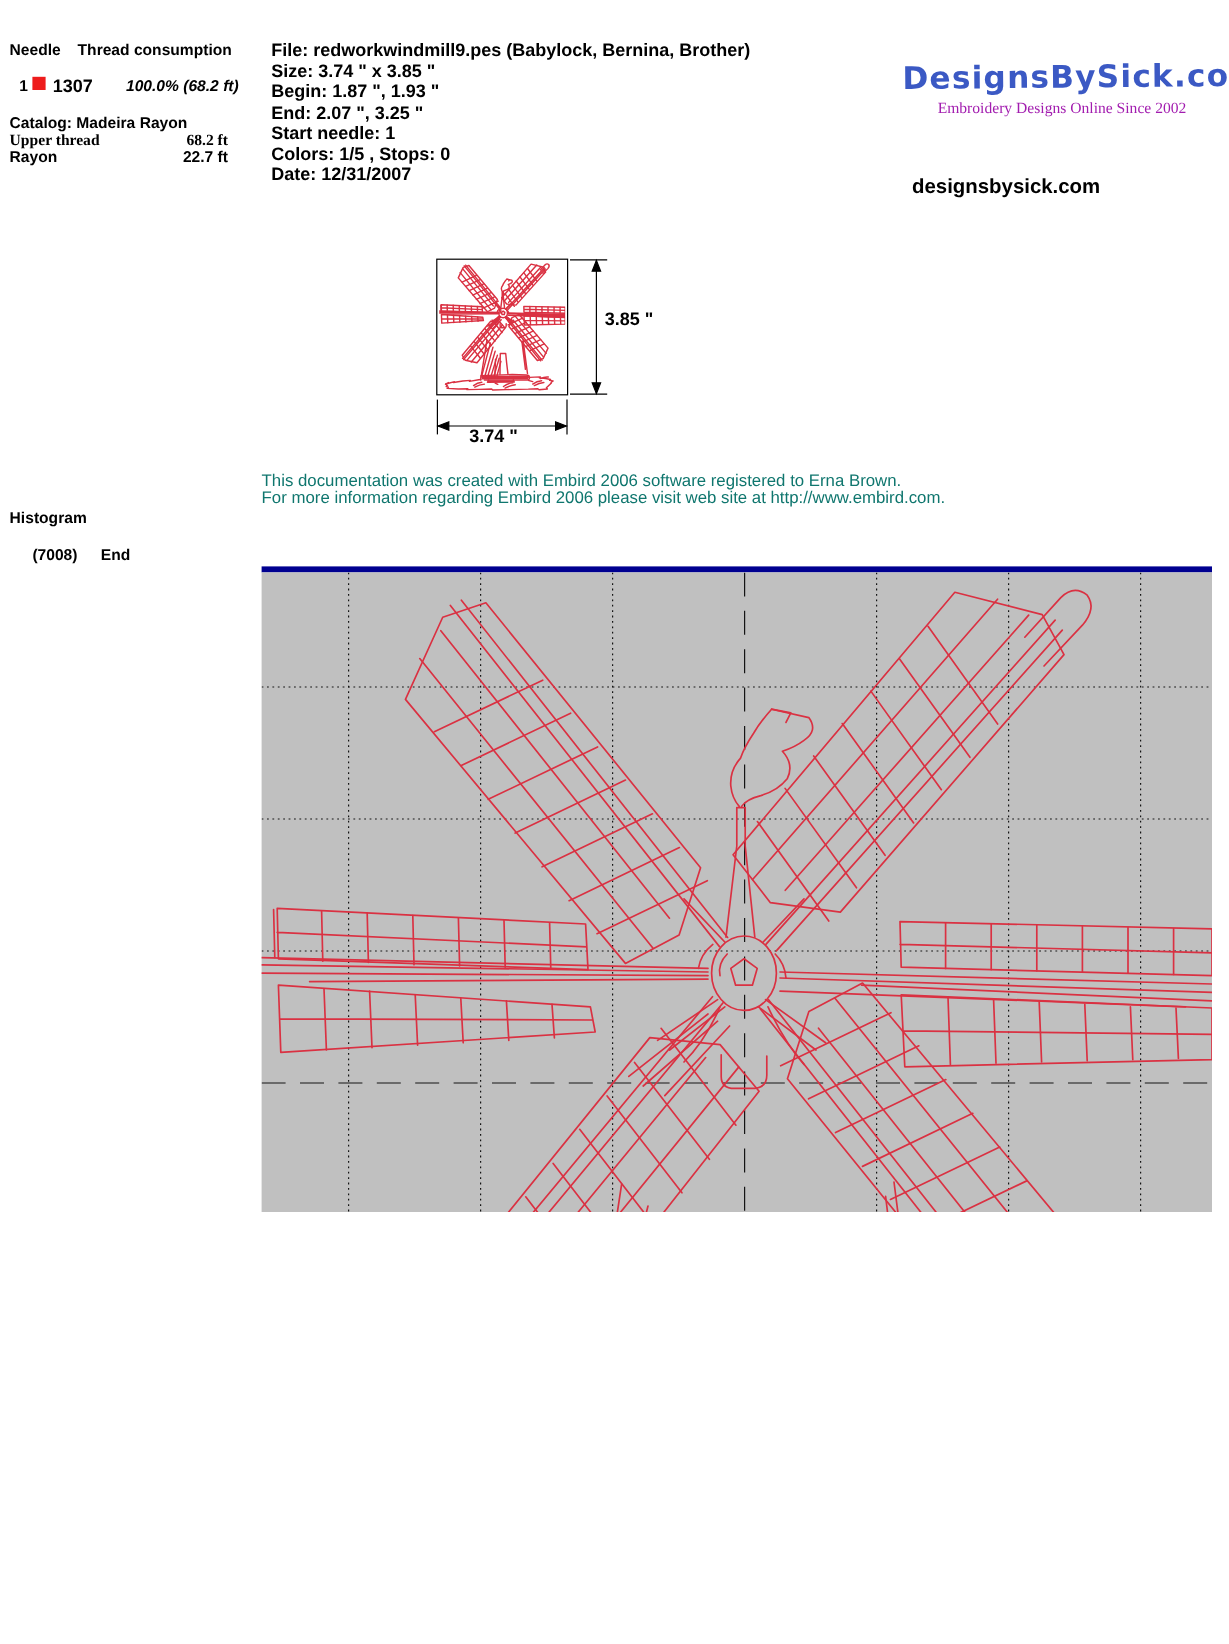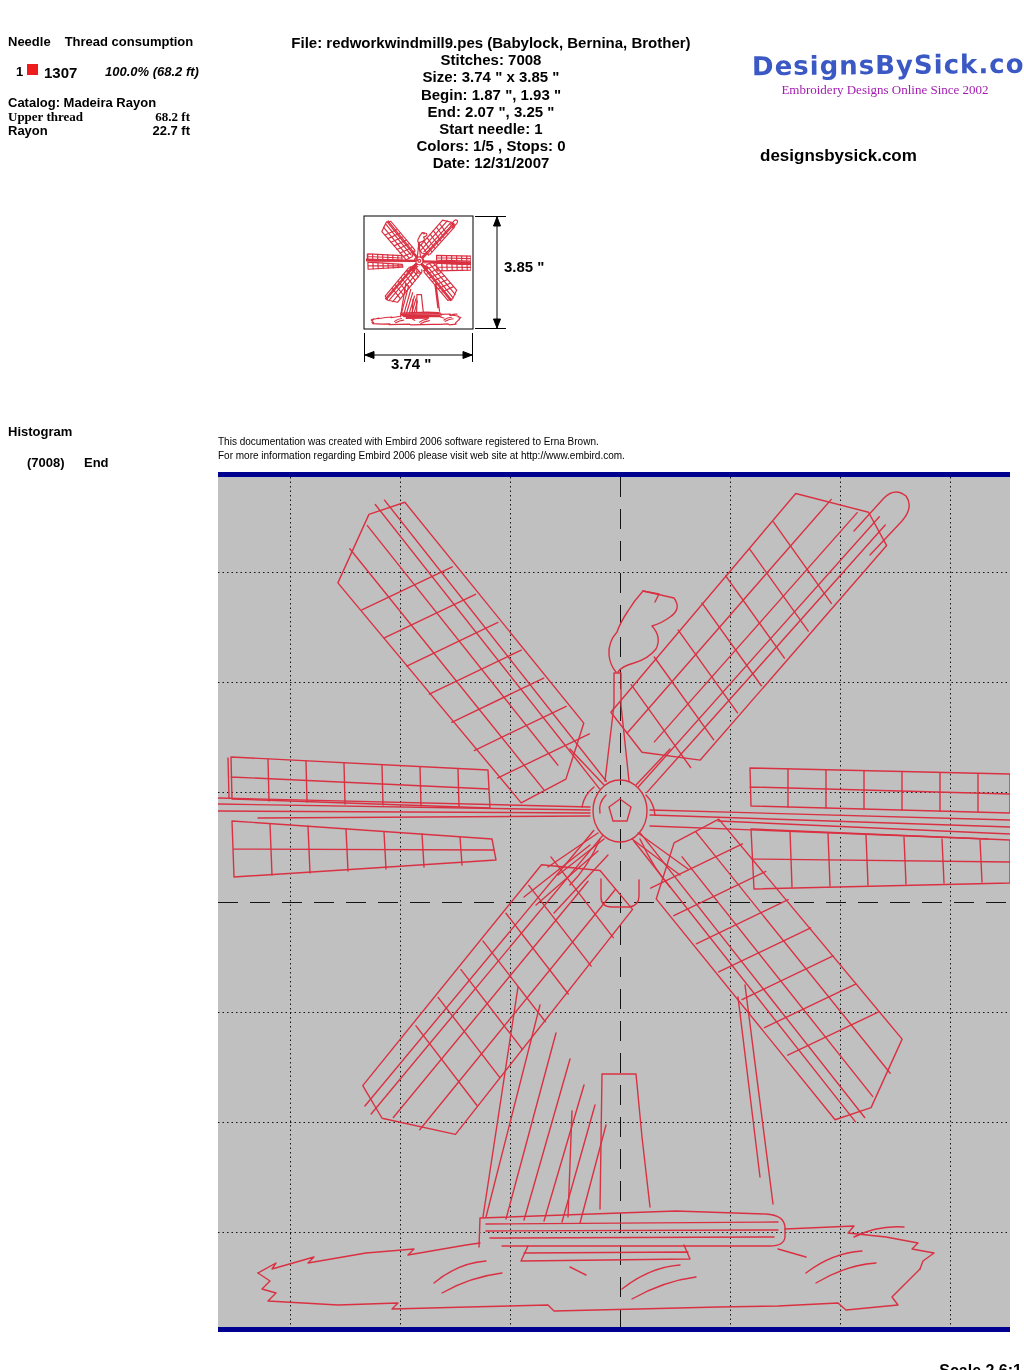--- a/index.html
+++ b/index.html
@@ -1,44 +1,44 @@
 <!DOCTYPE html>
 <html><head>
 <meta charset="utf-8">
 <style>
   html,body{margin:0;padding:0;background:#fff;}
-  #page{position:relative;width:1024px;height:1370px;background:#fff;overflow:hidden;
+  #page{position:relative;width:1024px;height:1010px;background:#fff;overflow:hidden;
         font-family:"Liberation Sans",sans-serif;color:#000;}
   .abs{position:absolute;}
   
   .th-head{top:34px;left:8px;font-size:13px;font-weight:bold;white-space:nowrap;}
   .th-head span{margin-right:14px;}
   .needle-num{top:64px;left:16px;font-size:13px;font-weight:bold;}
   .swatch{top:64px;left:27px;width:11px;height:11px;background:#ee1c1c;}
   .thread-code{top:64px;left:44px;font-size:15px;font-weight:bold;}
   .thread-usage{top:64px;left:105px;font-size:13px;font-weight:bold;font-style:italic;}
   .catalog{top:95px;left:8px;font-size:13px;font-weight:bold;}
   .lbl-row{left:8px;width:182px;font-size:13px;font-weight:bold;}
   .lbl-row .val{position:absolute;right:0;top:0;}
   
-  .file-info{top:34px;left:226px;width:530px;font-size:15px;font-weight:bold;line-height:17.2px;text-align:center;}
+  .file-info{top:34px;left:226px;width:530px;font-size:15px;font-weight:bold;line-height:17.2px;}
   
   .logo{top:50px;left:752px;width:266px;text-align:center;font-family:"DejaVu Sans",sans-serif;
         font-weight:bold;font-size:26px;letter-spacing:1px;color:#3b59c4;transform:rotate(-0.5deg);}
   .tagline{top:82px;left:752px;width:266px;text-align:center;font-family:"Liberation Serif",serif;
         font-size:13px;color:#5e4536;}
   .website{top:146px;left:760px;font-size:17px;font-weight:bold;}
   
   .dim-label{font-size:15px;font-weight:bold;white-space:nowrap;}
   
   .hist-title{top:424px;left:8px;font-size:13px;font-weight:bold;}
   .hist-count{top:455px;left:27px;font-size:13px;font-weight:bold;}
   .hist-end{top:455px;left:84px;font-size:13px;font-weight:bold;}
   
-  .note{top:435px;left:218px;font-size:10px;line-height:13.5px;color:#000000;}
+  .note{top:394px;left:218px;font-size:14px;line-height:13.5px;color:#0f766e;}
   
   .design{top:472px;left:218px;width:792px;}
   .navy{height:5px;background:#000090;}
   .canvas{width:792px;height:850px;background:#c0c0c0;position:relative;}
   .canvas svg{display:block;}
   
   .scale{top:1343px;left:880px;width:142px;text-align:right;font-size:16px;font-weight:bold;margin-top:19px;}
 </style>
 </head>
 <body>
@@ -126,21 +126,20 @@
     <span>Upper thread</span>
     <span class="val">68.2 ft</span>
   </div>
   <div class="abs lbl-row" style="top:123px;">
     <span>Rayon</span>
     <span class="val">22.7 ft</span>
   </div>
 
   <div class="abs file-info">
     <div>File: redworkwindmill9.pes  (Babylock, Bernina, Brother)</div>
-    <div>Stitches: 7008</div>
     <div>Size: 3.74 " x 3.85 "</div>
     <div>Begin: 1.87 ", 1.93 "</div>
     <div>End: 2.07 ", 3.25 "</div>
     <div>Start needle: 1</div>
     <div>Colors: 1/5 , Stops: 0</div>
     <div>Date: 12/31/2007</div>
   </div>
 
   <div class="abs logo" style="color: rgb(59, 89, 196);">DesignsBySick.com</div>
   <div class="abs tagline" style="color: #a21caf;">Embroidery Designs Online Since 2002</div>

